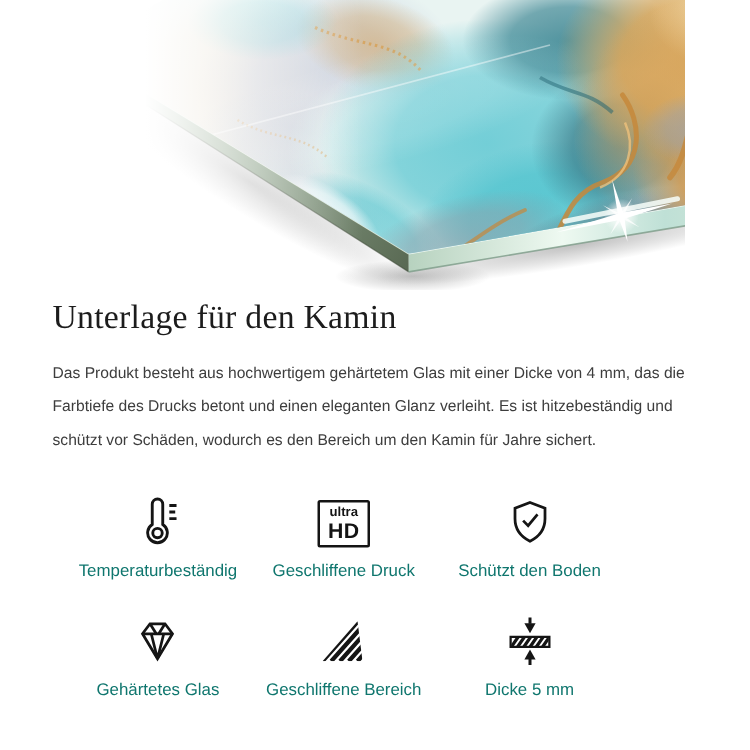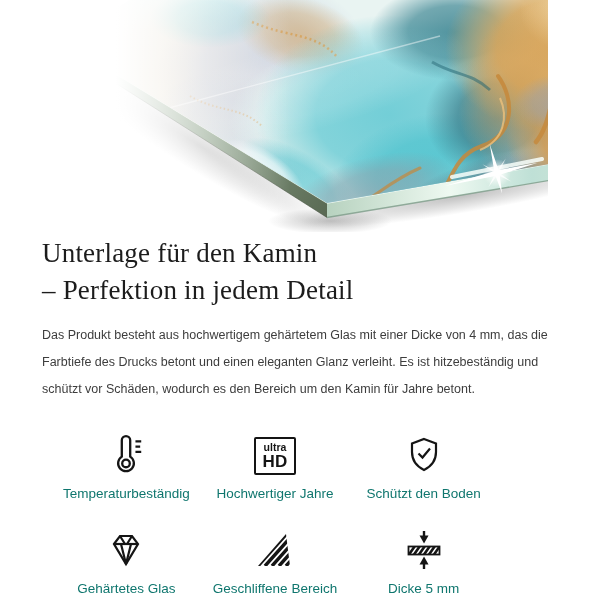--- a/index.html
+++ b/index.html
@@ -218,27 +218,26 @@
             <polygon points="0,-17 1.4,0 0,17 -1.4,0" fill="#ffffff"></polygon>
           </g>
         </g>
       </g>
     </svg>
   </div>
 
   <div class="content">
     <h1>
       <span class="h-line">Unterlage für den Kamin</span>
-      <span class="h-line">– Perfektion in jedem Detail</span>
     </h1>
 
     <p class="desc">
       <span class="p-line">Das Produkt besteht aus hochwertigem gehärtetem Glas mit einer Dicke von 4 mm, das die</span>
       <span class="p-line">Farbtiefe des Drucks betont und einen eleganten Glanz verleiht. Es ist hitzebeständig und</span>
-      <span class="p-line">schützt vor Schäden, wodurch es den Bereich um den Kamin für Jahre betont.</span>
+      <span class="p-line">schützt vor Schäden, wodurch es den Bereich um den Kamin für Jahre sichert.</span>
     </p>
 
     <div class="features">
 
       <div class="feature">
         <div class="icon-wrap">
           <svg width="42" height="42" viewBox="0 0 40 40" aria-hidden="true">
             <path class="fi" d="M16,7 a4,4 0 0 1 8,0 V22.5 a7.5,7.5 0 1 1 -8,0 Z"></path>
             <circle class="fi" cx="20" cy="29" r="3.6"></circle>
             <path class="fi" d="M29,8 H34.5 M29,13 H33.5 M29,18 H34.5"></path>
@@ -247,21 +246,21 @@
         <div class="feature-label">Temperaturbeständig</div>
       </div>
 
       <div class="feature">
         <div class="icon-wrap">
           <div class="uhd-box">
             <span class="uhd-top">ultra</span>
             <span class="uhd-bottom">HD</span>
           </div>
         </div>
-        <div class="feature-label">Hochwertiger Jahre</div>
+        <div class="feature-label">Geschliffene Druck</div>
       </div>
 
       <div class="feature">
         <div class="icon-wrap">
           <svg width="40" height="40" viewBox="0 0 40 40" aria-hidden="true">
             <path class="fi" d="M20,4 L32,8.5 V17 C32,26.5 27,31.5 20,35 C13,31.5 8,26.5 8,17 V8.5 Z"></path>
             <path class="fi" d="M14.5,18.5 L18.5,22.5 L26,13.5"></path>
           </svg>
         </div>
         <div class="feature-label">Schützt den Boden</div>

